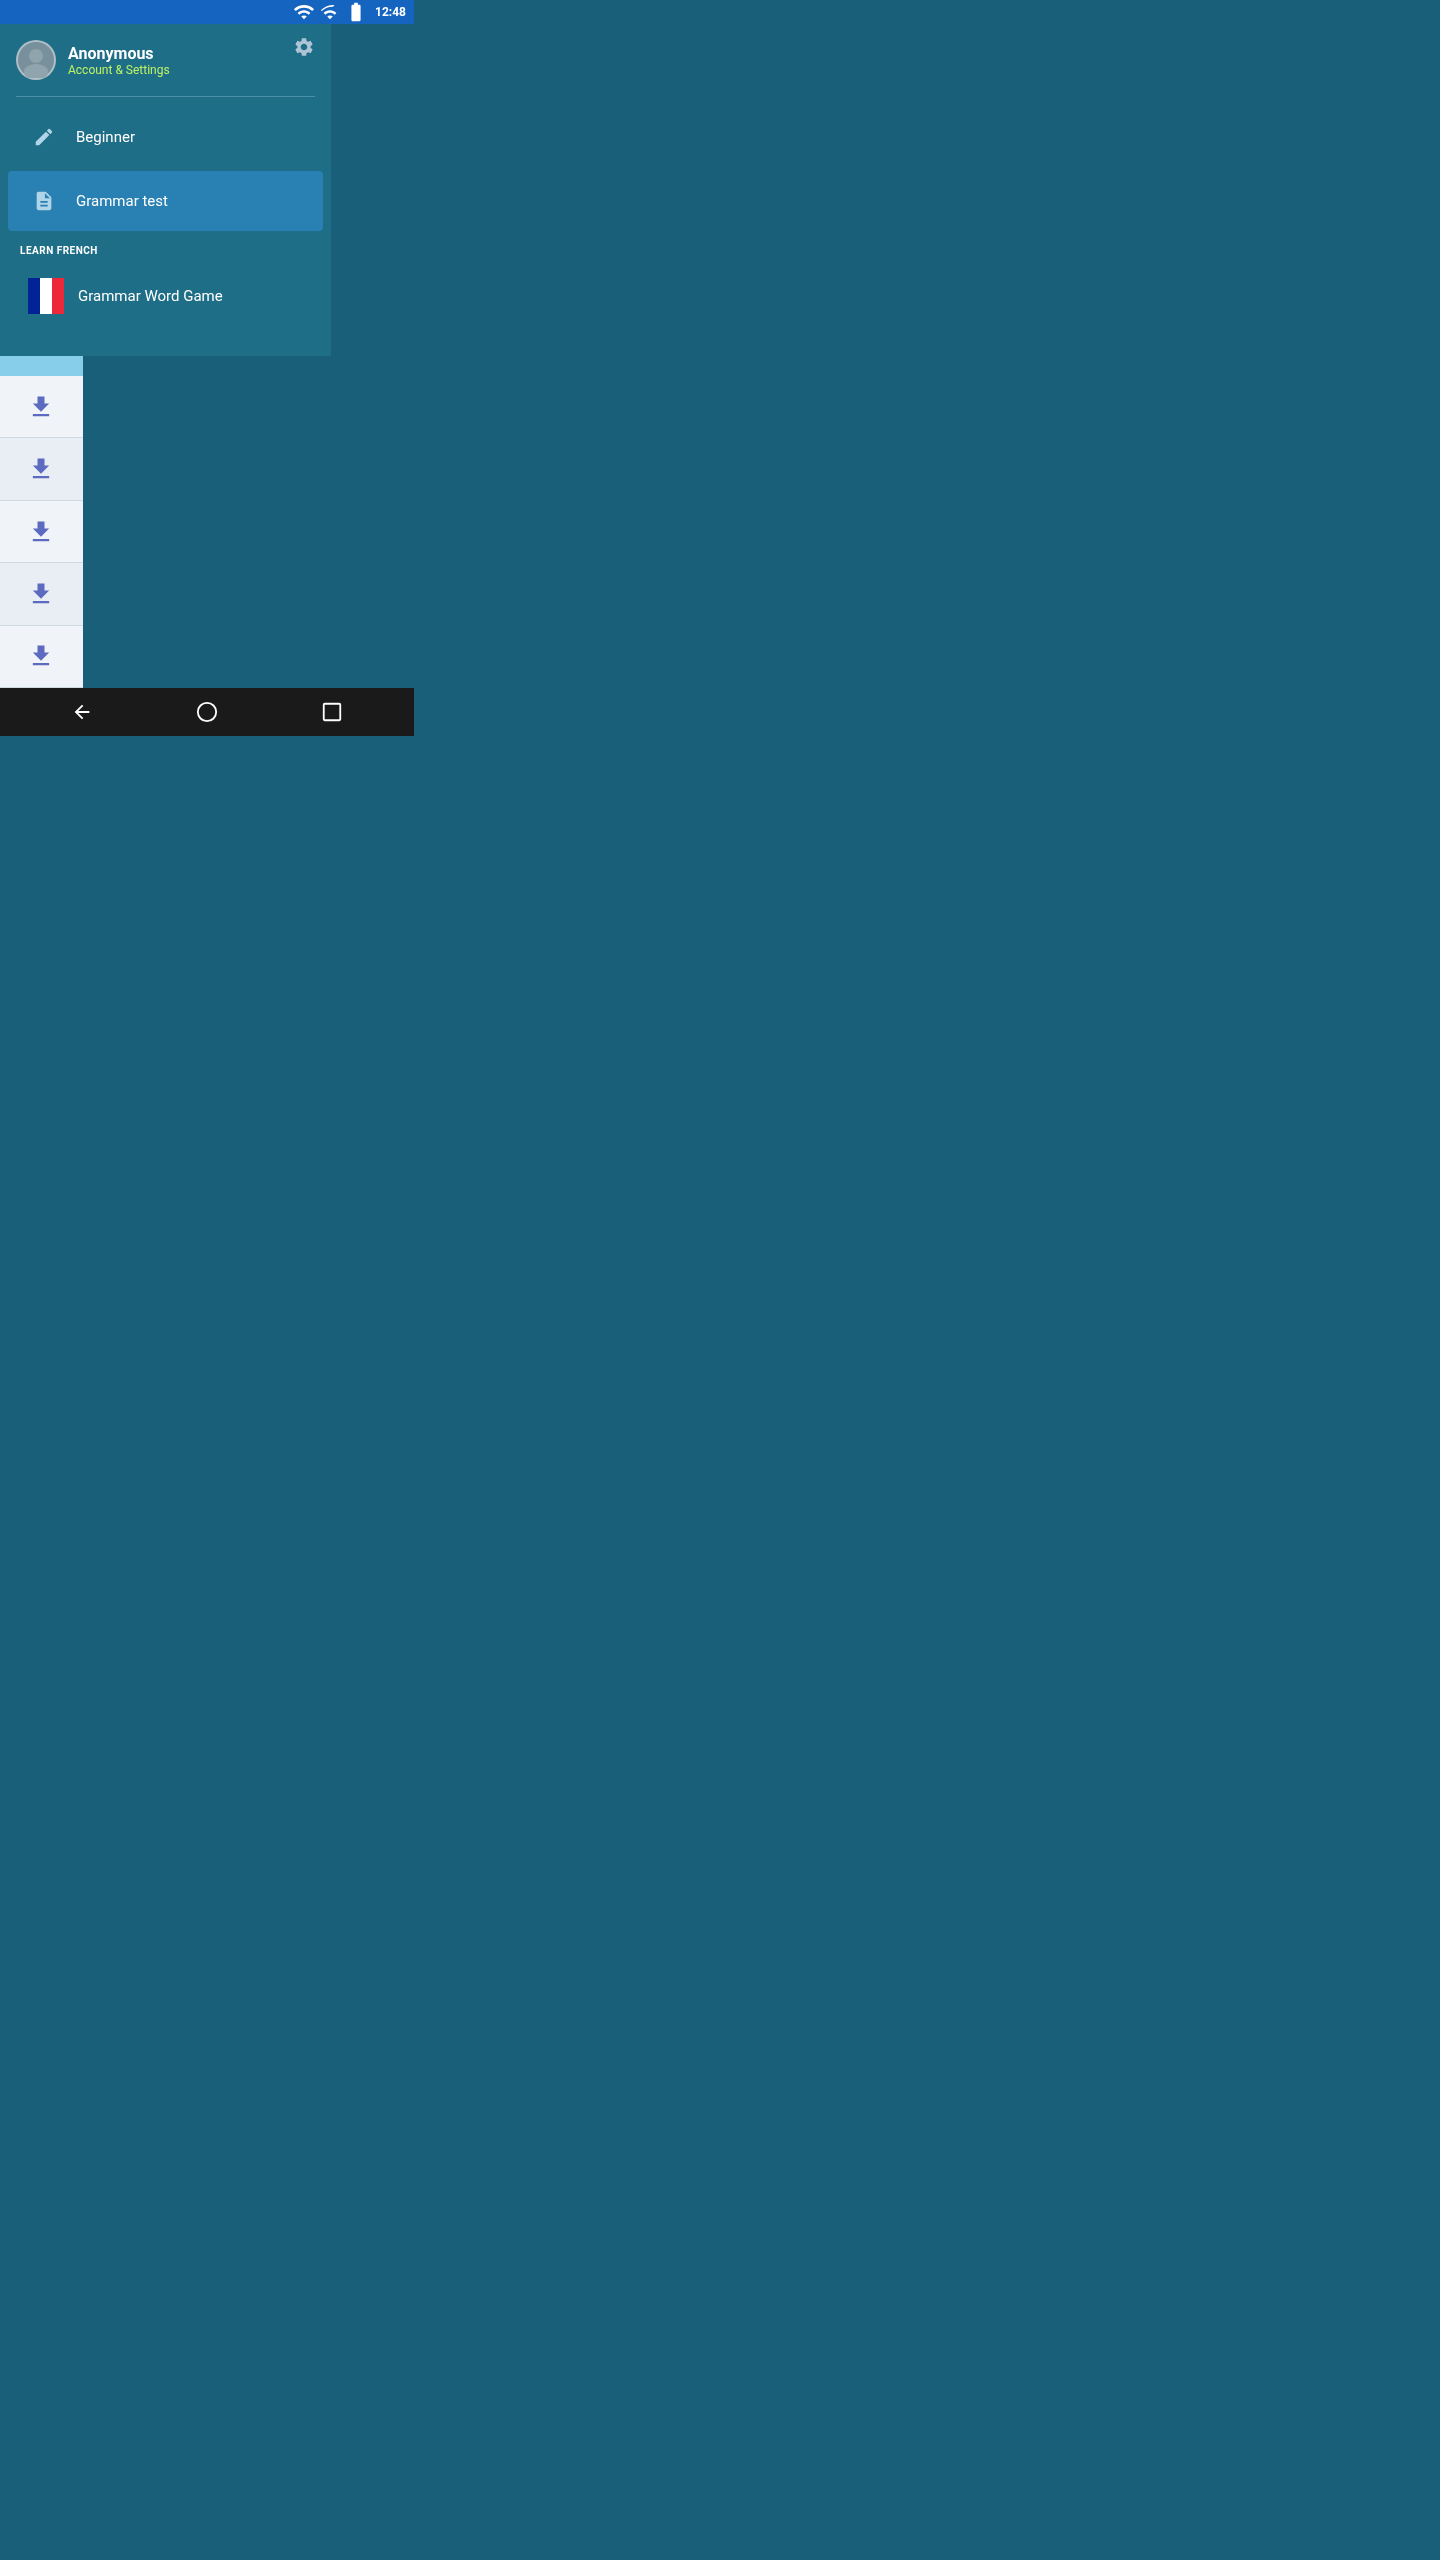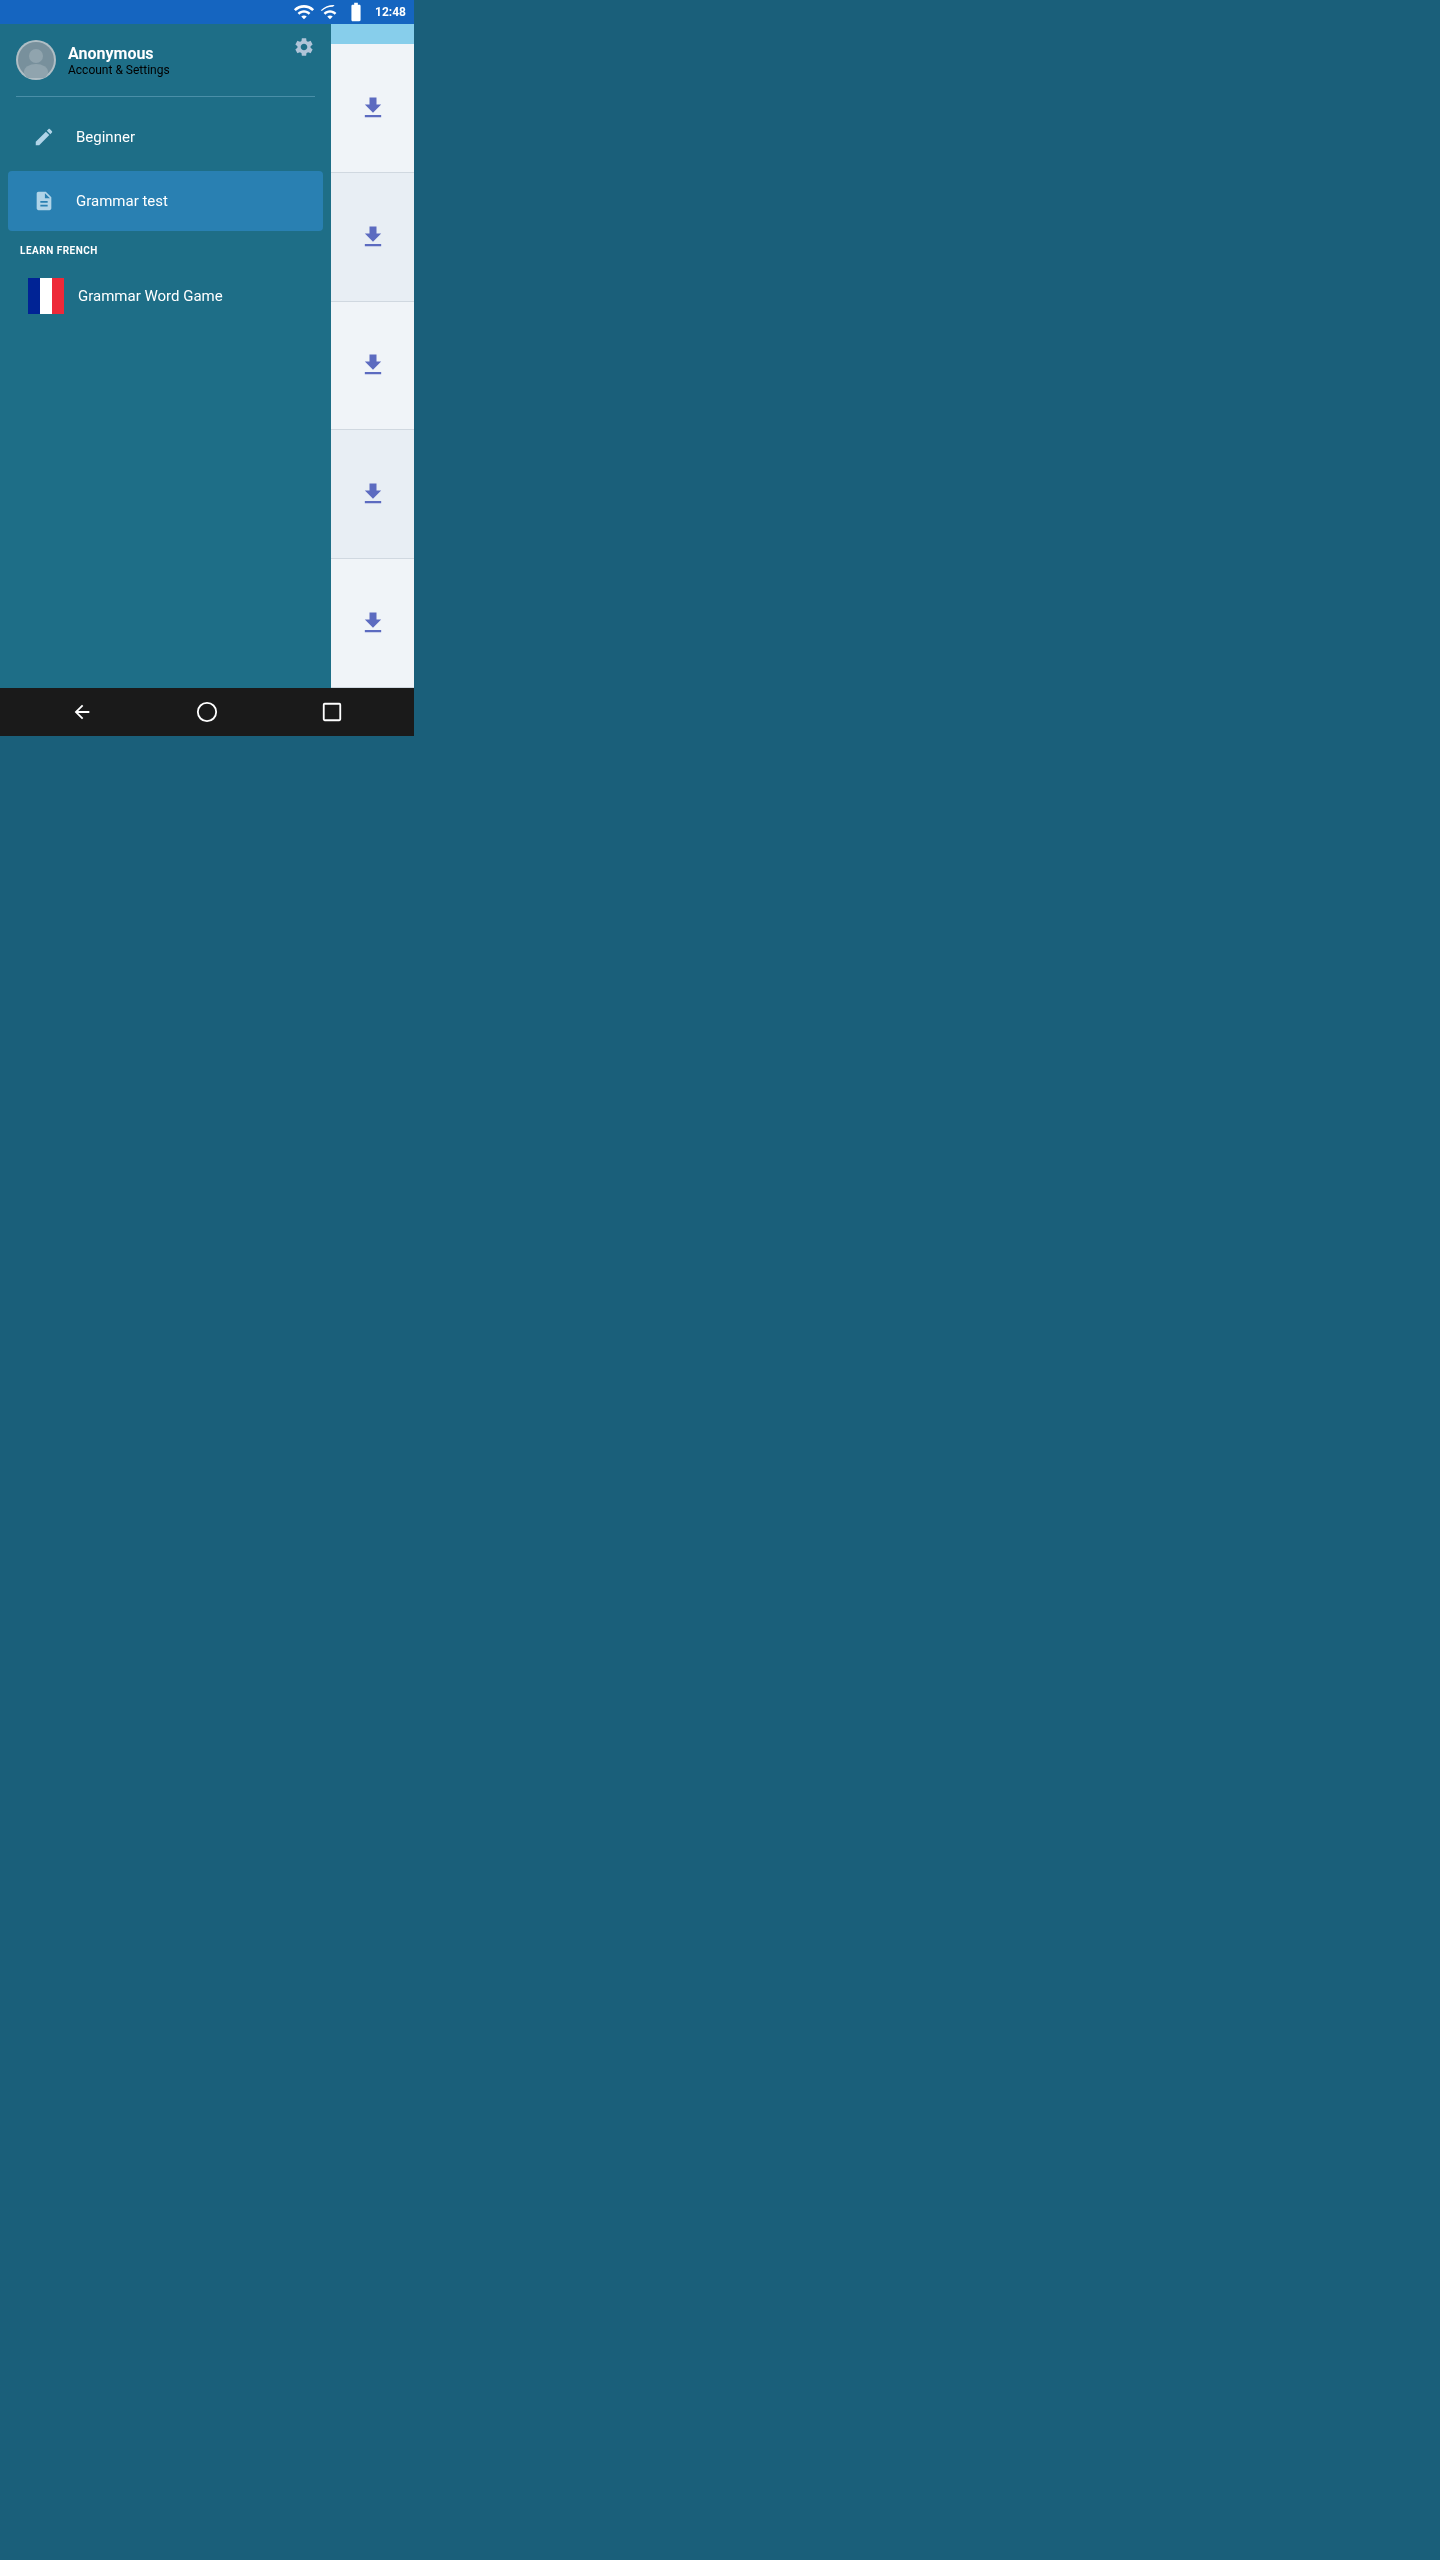--- a/index.html
+++ b/index.html
@@ -42,20 +42,21 @@
       font-size: 12px;
       font-weight: bold;
       margin-left: 4px;
     }
 
     
     .main-layout {
       display: flex;
       width: 100%;
       height: calc(100% - 24px - 48px);
+      flex-direction: column;
     }
 
     
     .sidebar {
       width: 80%;
       background: #1e6e87;
       height: 100%;
       display: flex;
       flex-direction: column;
       padding: 0;
@@ -87,21 +88,21 @@
       flex: 1;
     }
 
     .account-name {
       color: white;
       font-size: 16px;
       font-weight: bold;
     }
 
     .account-subtitle {
-      color: #000000;
+      color: #bef264;
       font-size: 12px;
     }
 
     .settings-btn {
       position: absolute;
       top: 12px;
       right: 16px;
       color: #b0c4d8;
       font-size: 20px;
       cursor: pointer;

